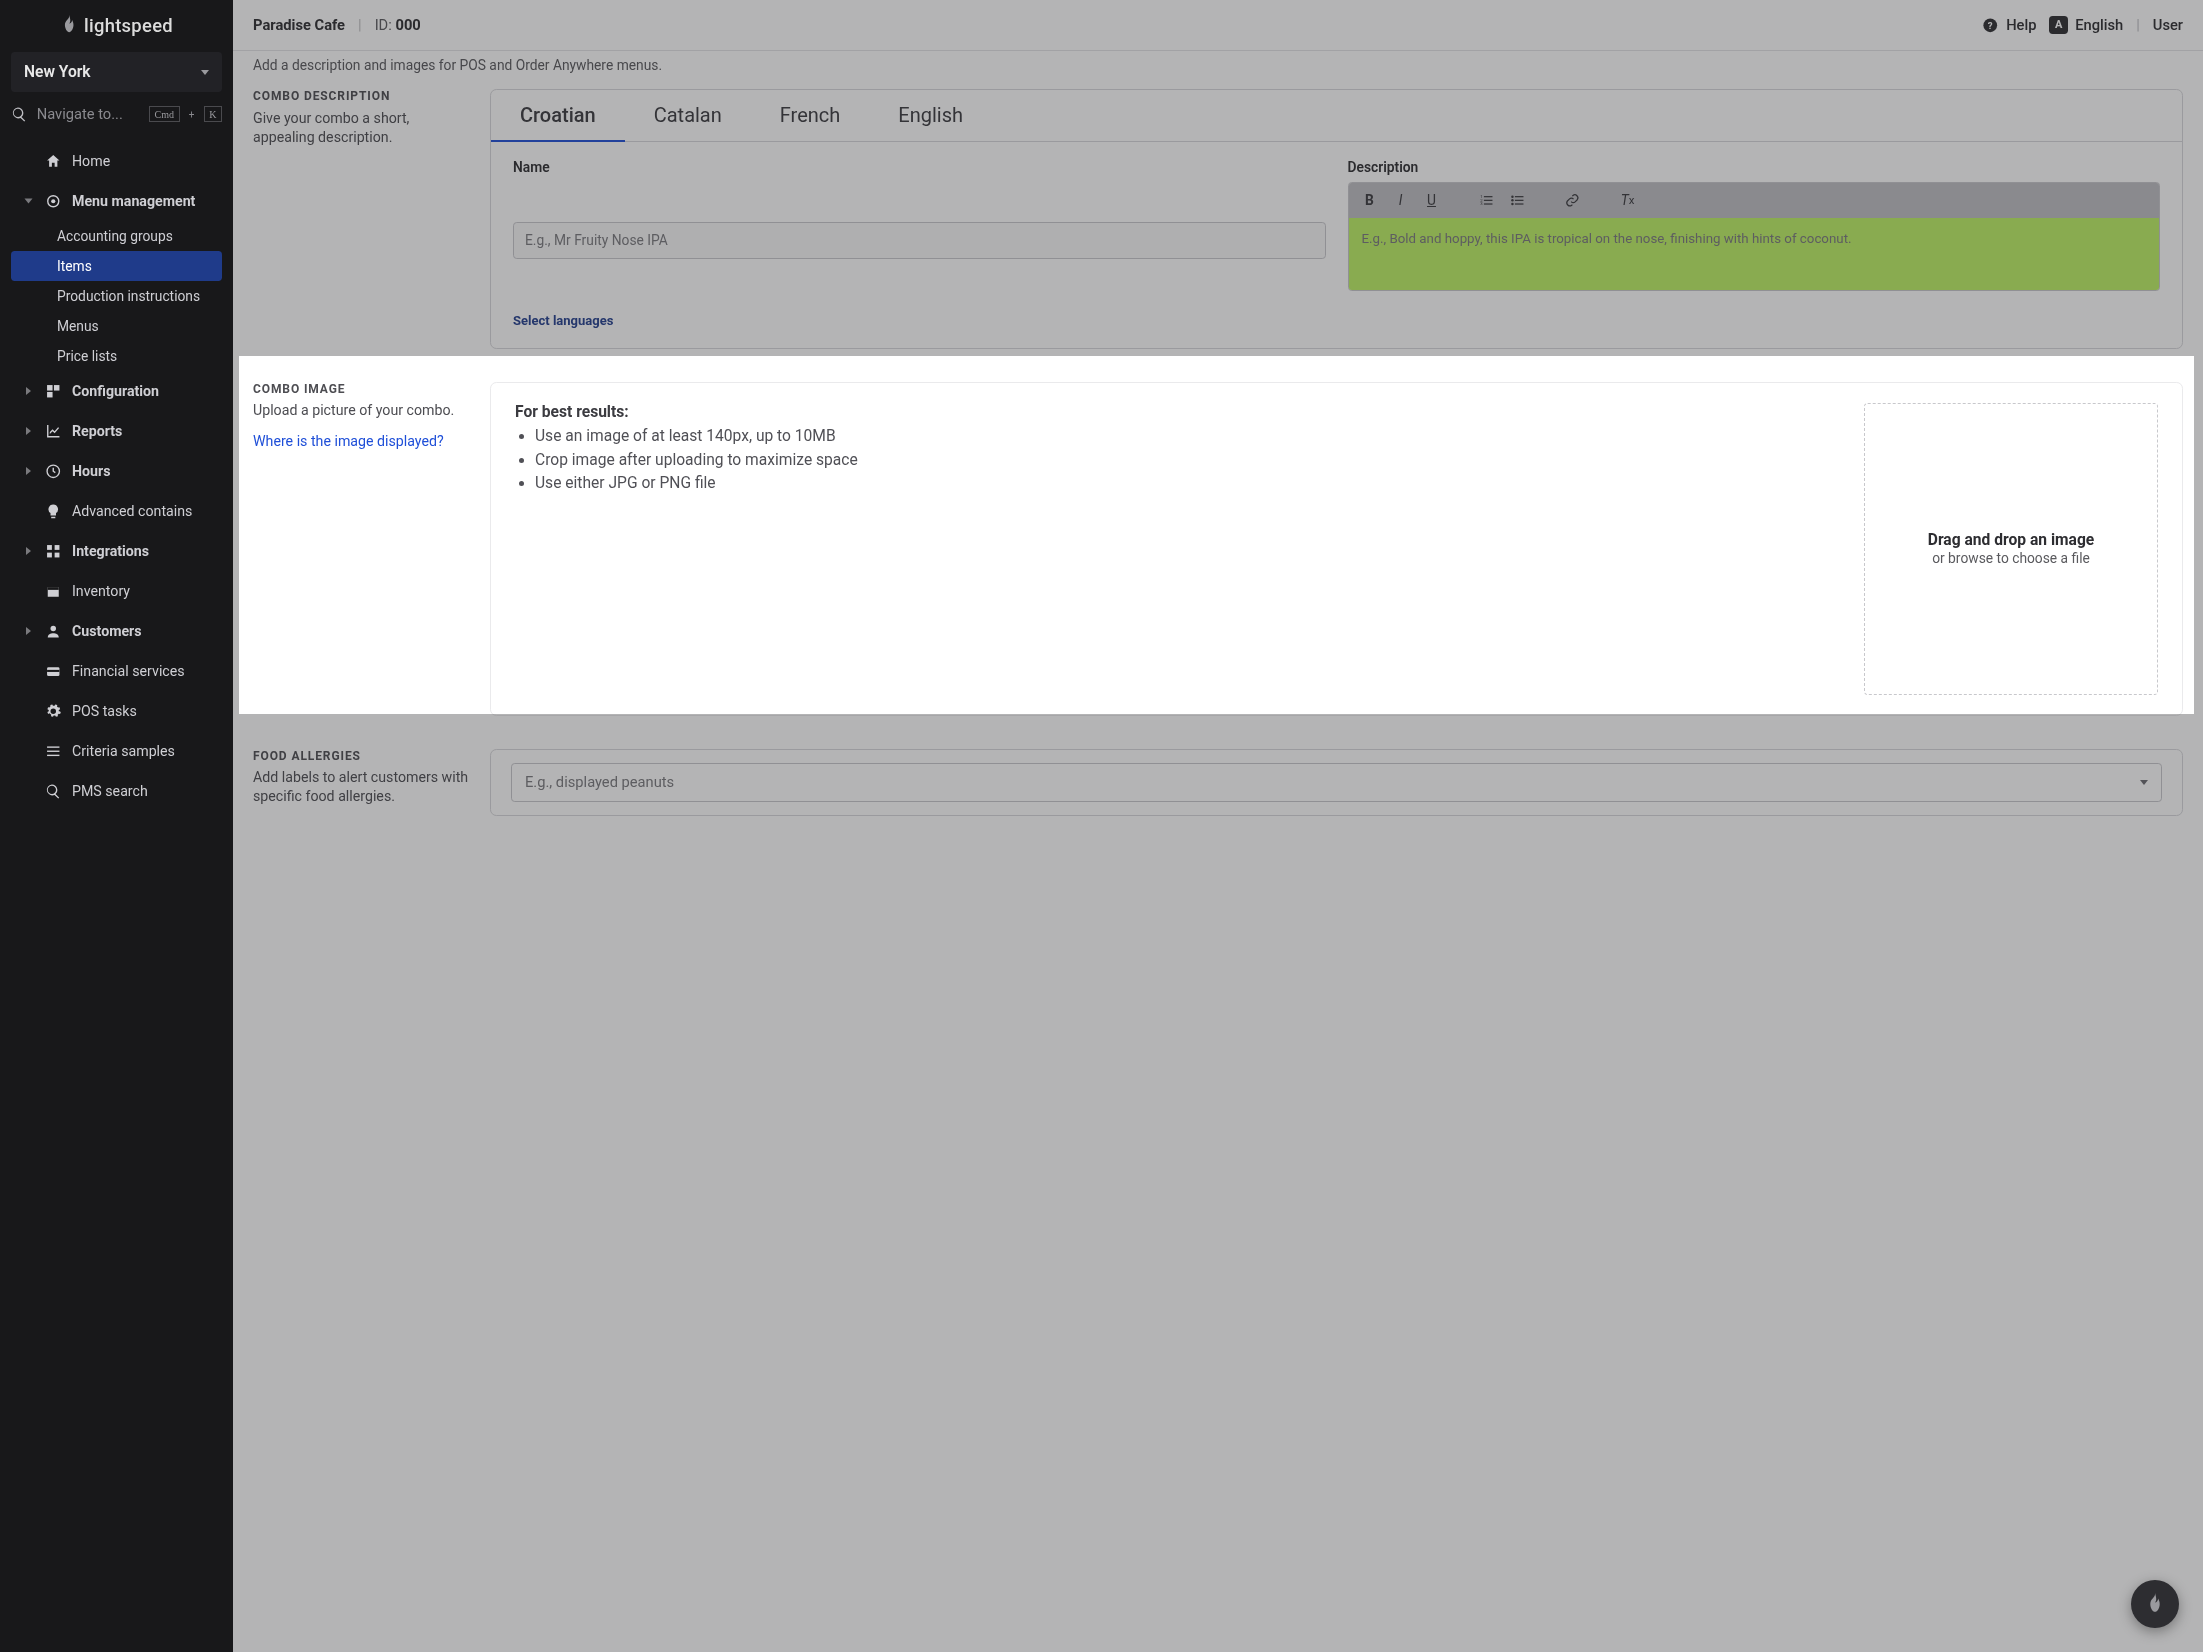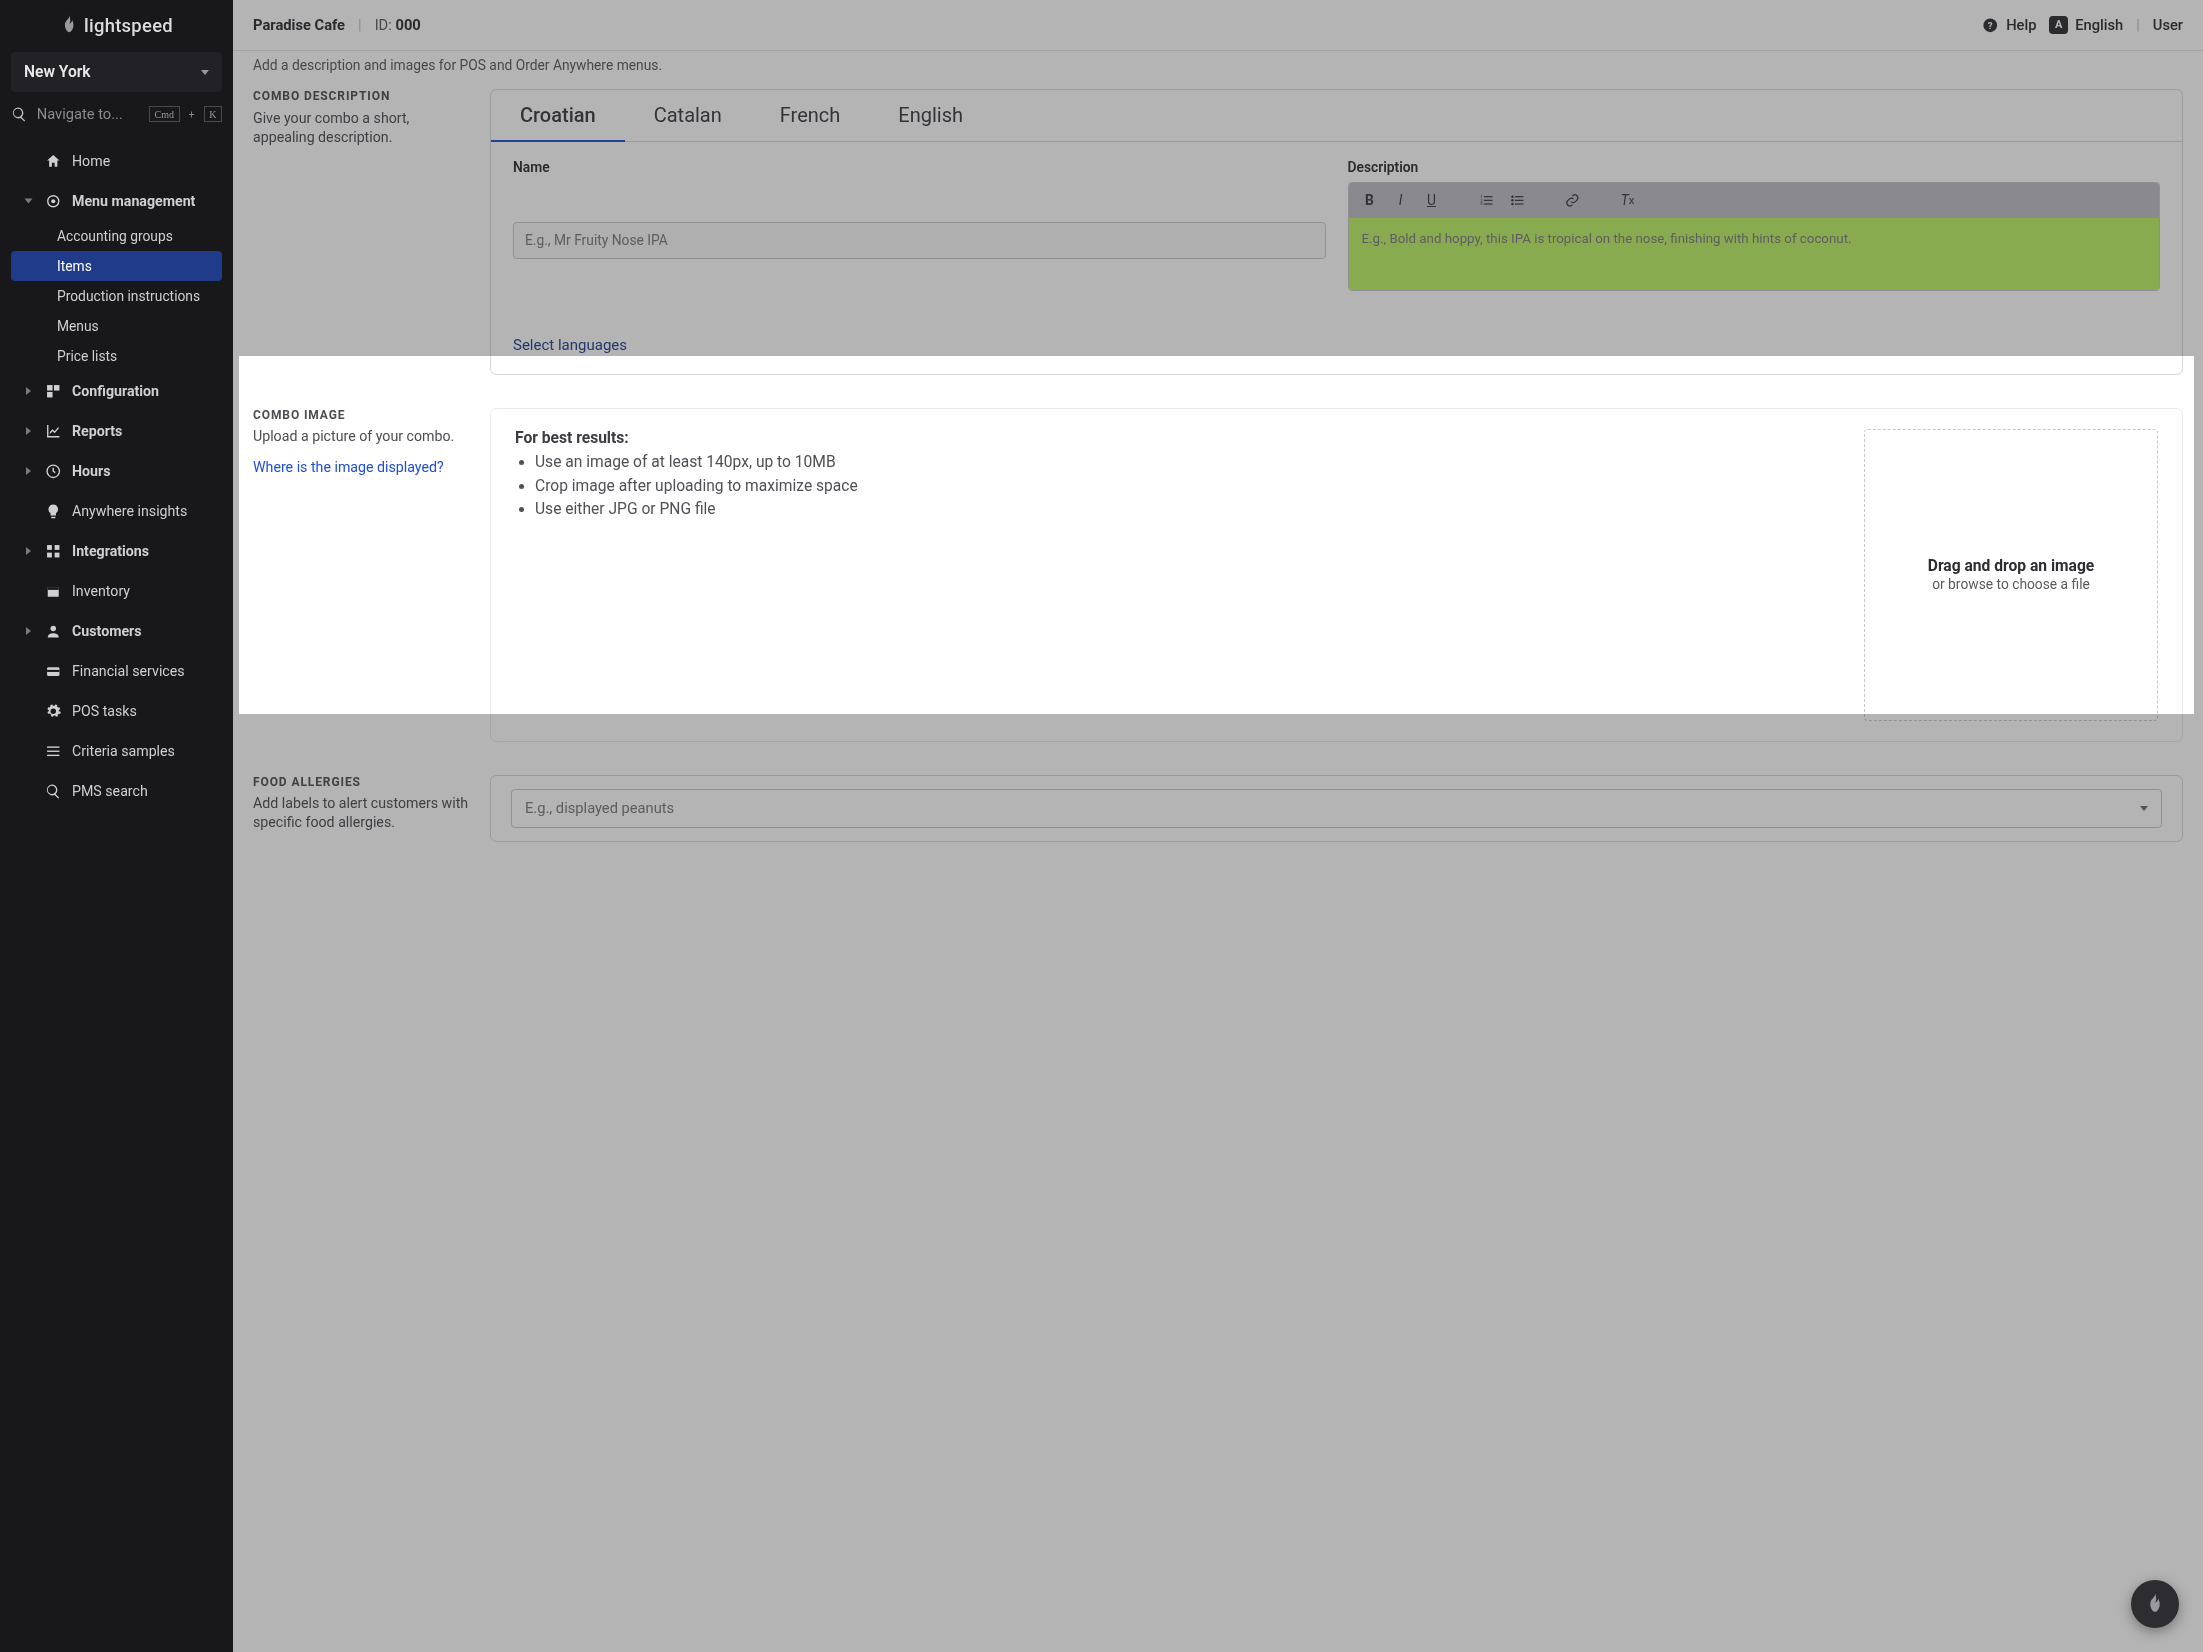--- a/index.html
+++ b/index.html
@@ -54,21 +54,21 @@
 .tabbody{padding:16.5px 22px 20px;display:flex;gap:22px;}
 .field{flex:1;}
 .field-label{font-size:13.8px;font-weight:600;color:#2d2d31;margin-bottom:7.3px;display:block;}
 .text-input{width:100%;height:37px;border:0.9px solid #c8c8cc;border-radius:3.7px;background:#f7f7f8;padding:0 11px;font-size:13.8px;color:#333;margin-top:40px;}
 .text-input::placeholder{color:#7a7a7e;}
 .rte{border:0.9px solid #c8c8cc;border-radius:3.7px;overflow:hidden;}
 .rte-toolbar{background:#bfbfc3;display:flex;align-items:center;gap:0;height:35px;padding:0 5.5px;}
 .rte-btn{width:31px;height:27.5px;display:flex;align-items:center;justify-content:center;color:#3a3a3e;font-size:13.8px;cursor:pointer;}
 .rte-gap{width:24px;}
 .rte-body{padding:13px 13px 24px;font-size:13.3px;color:#7a7a7e;background:#bef264;min-height:72px;}
-.sel-lang{color:#24408f;font-size:15px;font-weight:400;padding:1.8px 22px 20px;margin-top:23px;}
+.sel-lang{color:#24408f;font-size:13px;font-weight:700;padding:1.8px 22px 20px;}
 .section-image{background:#fff;}
 .img-panel{flex:1;border:0.9px solid #eaeaec;border-radius:6.4px;background:#fff;padding:20px 24px;display:flex;gap:27.5px;}
 .img-left{flex:1;}
 .img-left .lead{font-size:15.6px;font-weight:700;color:#3b3b40;margin-bottom:5.5px;}
 .img-left ul{padding-left:20px;}
 .img-left li{font-size:15.6px;color:#505056;line-height:1.38;margin-bottom:1.8px;}
 .dropzone{width:294px;height:292px;border:1.8px dashed #c8c8cc;border-radius:3.7px;display:flex;flex-direction:column;align-items:center;justify-content:center;gap:1px;cursor:pointer;}
 .dropzone .dz1{font-size:15.6px;font-weight:700;color:#2d2d31;}
 .dropzone .dz2{font-size:13.8px;color:#5a5a5e;}
 .allergy-panel{flex:1;border:0.9px solid #d8d8dc;border-radius:6.4px;background:#fff;padding:13px 20px;}
@@ -180,21 +180,21 @@
           </span>
         <span>Hours</span>
       </div>
     </div>
     <div class="nav-item">
       <span class="ico">
           <svg width="16.5" height="16.5" viewBox="0 0 24 24">
             <path d="M12 2a7 7 0 00-4 12.7V18h8v-3.3A7 7 0 0012 2zm-3 18h6v2H9z"></path>
           </svg>
         </span>
-      <span>Anywhere insights</span>
+      <span>Advanced contains</span>
     </div>
     <div class="nav-group">
       <div class="nav-item">
         <span class="chev"></span>
         <span class="ico">
             <svg width="16.5" height="16.5" viewBox="0 0 24 24">
               <rect x="3" y="3" width="7" height="7"></rect>
               <rect x="14" y="3" width="7" height="7"></rect>
               <rect x="3" y="14" width="7" height="7"></rect>
               <rect x="14" y="14" width="7" height="7"></rect>

